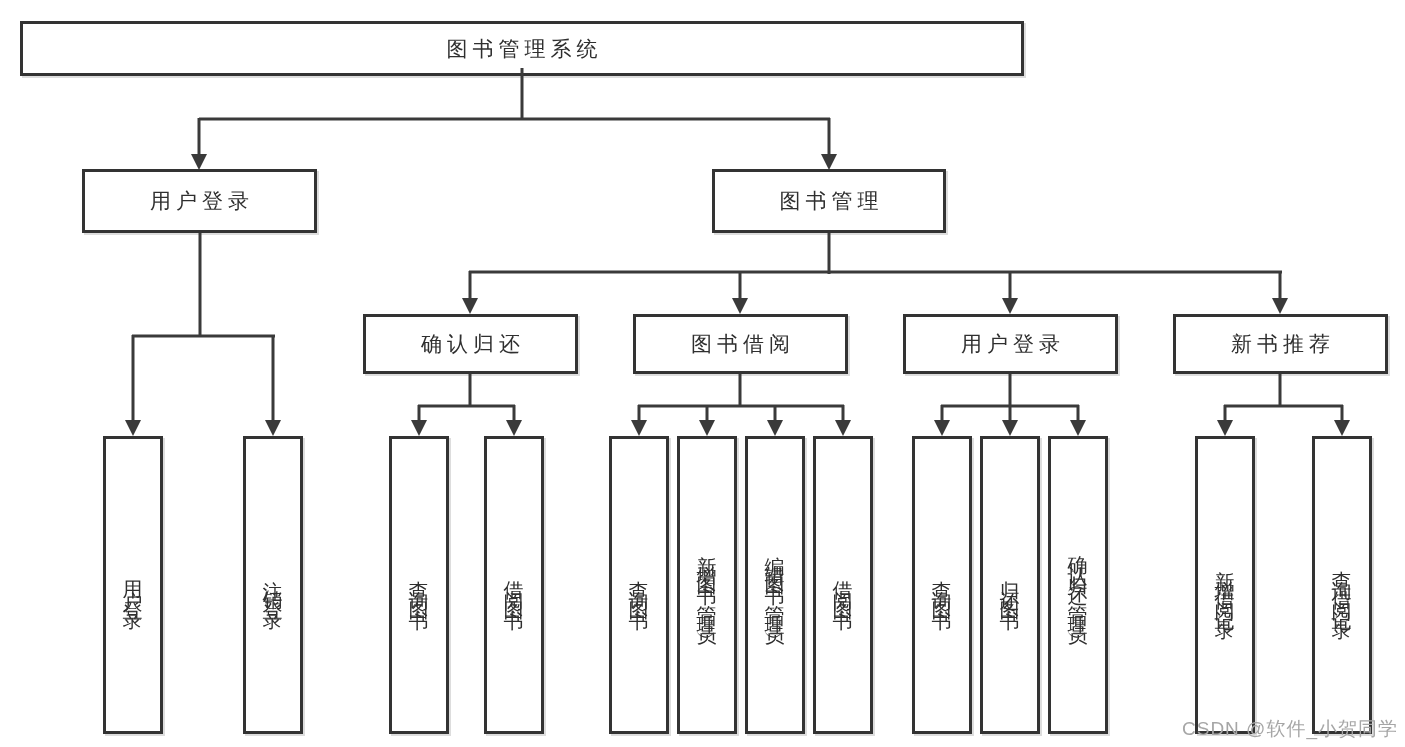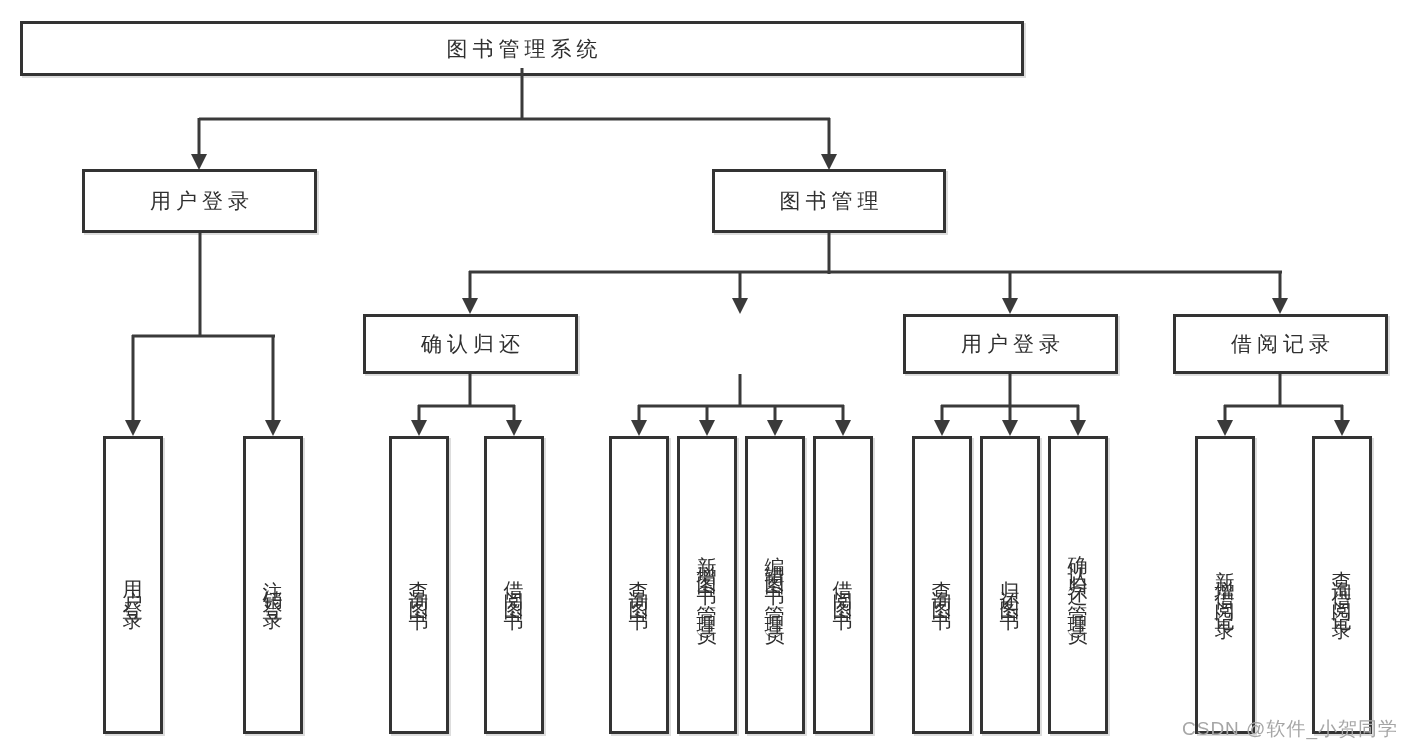--- a/index.html
+++ b/index.html
@@ -108,22 +108,23 @@
   <div class="vline" style="left:470px; top:271px; height:29px;"></div>
   <div class="ah" style="left:470px; top:298px;"></div>
   <div class="vline" style="left:740px; top:271px; height:29px;"></div>
   <div class="ah" style="left:740px; top:298px;"></div>
   <div class="vline" style="left:1010px; top:271px; height:29px;"></div>
   <div class="ah" style="left:1010px; top:298px;"></div>
   <div class="vline" style="left:1280px; top:271px; height:29px;"></div>
   <div class="ah" style="left:1280px; top:298px;"></div>
 
   <div class="box" style="left:363px; top:314px; width:215px; height:60px;">确认归还</div>
+  <div class="box" style="left:633px; top:314px; width:215px; height:60px;">图书借阅</div>
   <div class="box" style="left:903px; top:314px; width:215px; height:60px;">用户登录</div>
-  <div class="box" style="left:1173px; top:314px; width:215px; height:60px;">借阅记录</div>
+  <div class="box" style="left:1173px; top:314px; width:215px; height:60px;">新书推荐</div>
 
   <div class="vline" style="left:470px; top:374px; height:33px;"></div>
   <div class="hline" style="left:418px; top:406px; width:97px;"></div>
   <div class="vline" style="left:419px; top:405px; height:17px;"></div>
   <div class="ah" style="left:419px; top:420px;"></div>
   <div class="vline" style="left:514px; top:405px; height:17px;"></div>
   <div class="ah" style="left:514px; top:420px;"></div>
 
   <div class="vline" style="left:740px; top:374px; height:33px;"></div>
   <div class="hline" style="left:638px; top:406px; width:206px;"></div>

